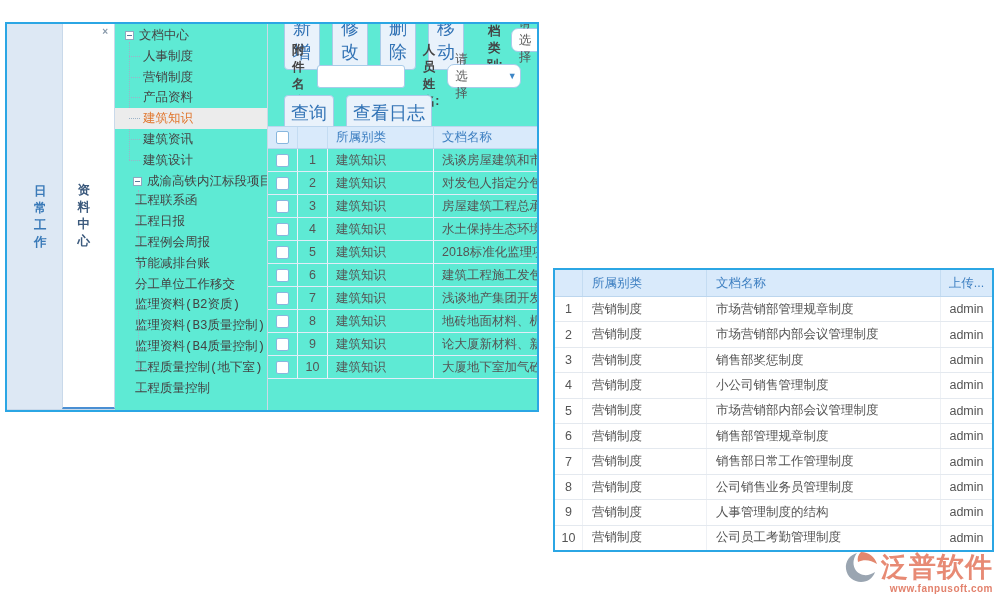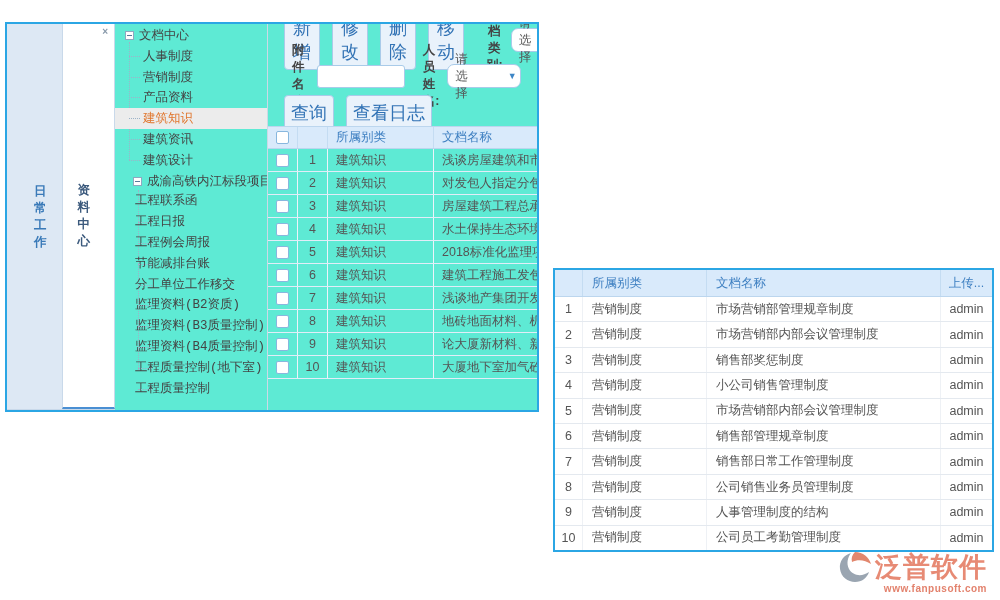--- a/index.html
+++ b/index.html
@@ -98,21 +98,21 @@
     border-bottom:1px solid #e4e9ef; color:#555; }
   .rt-row:last-child { border-bottom:none; }
   .rt-row > div { border-right:1px solid #eef1f5; height:100%;
     display:flex; align-items:center; }
   .r-no { flex:0 0 28px; justify-content:center; }
   .r-cat { flex:0 0 124px; padding-left:9px; }
   .r-name { flex:0 0 234px; padding-left:9px; white-space:nowrap; overflow:hidden; }
   .r-up { flex:1; justify-content:center; border-right:none !important; }
 
   
-  .logo { position:absolute; right:13px; bottom:5px; text-align:right; }
+  .logo { position:absolute; right:7px; bottom:5px; text-align:right; }
   .logo-top { display:flex; align-items:center; justify-content:flex-end; gap:3px; }
   .logo-brand { font-size:27px; font-weight:bold; color:#e78a74; letter-spacing:1px;
     line-height:1; }
   .logo-url { font-size:10px; color:#e3826d; font-weight:bold; line-height:1.2;
     letter-spacing:0.5px; }
 </style>
 </head>
 <body>
 
 <div class="left-panel">

